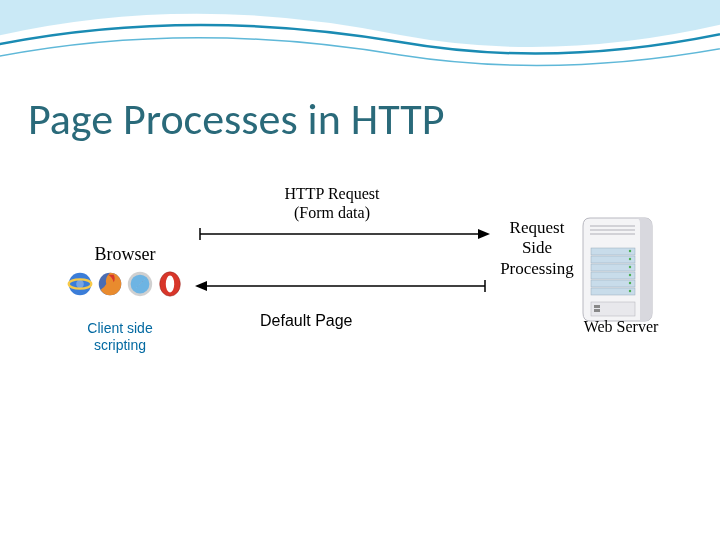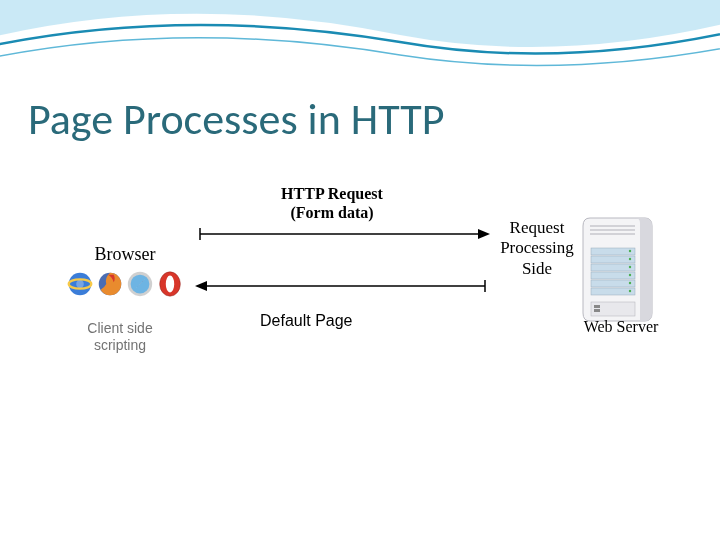--- a/index.html
+++ b/index.html
@@ -38,26 +38,26 @@
     .browser-group { position: absolute; top: 40px; left: 0; width: 130px; text-align: center; }
     .browser-label { font-family: 'Times New Roman', serif; font-size: 18px; color: #000; margin-bottom: 4px; margin-top: 24px; }
     .browser-icons { display: flex; justify-content: center; gap: 0; margin-top: 2px; }
     .browser-icon { width: 30px; height: 30px; display: inline-block; }
     .client-script {
       position: absolute;
       top: 140px;
       left: 5px;
       font-family: Arial, sans-serif;
       font-size: 14px;
-      color: #737373;
+      color: #0369a1;
       text-align: center;
       width: 110px;
       line-height: 1.2;
     }
-    .request-label { position: absolute; top: 4px; left: 192px; width: 160px; text-align: center; font-family: 'Times New Roman', serif; font-size: 16px; color: #000; line-height: 1.2; font-weight: bold; }
+    .request-label { position: absolute; top: 4px; left: 192px; width: 160px; text-align: center; font-family: 'Times New Roman', serif; font-size: 16px; color: #000; line-height: 1.2; }
     .default-label { position: absolute; top: 132px; left: 200px; font-family: Liberation Sans, sans-serif; font-size: 16px; color: #000; }
     .arrow-top { position: absolute; top: 48px; left: 135px; width: 295px; height: 12px; }
     .arrow-bottom { position: absolute; top: 100px; left: 135px; width: 295px; height: 12px; }
     .server-side-label { position: absolute; top: 38px; left: 432px; font-family: 'Times New Roman', serif; font-size: 17px; color: #000; text-align: center; line-height: 1.2; width: 90px; }
     .server-box { position: absolute; top: 28px; left: 520px; width: 80px; }
     .server-label { position: absolute; top: 138px; left: 506px; font-family: 'Times New Roman', serif; font-size: 16px; color: #000; text-align: center; width: 110px; }
   </style>
 </head>
 <body>
 
@@ -122,22 +122,22 @@
 
   <svg class="arrow-bottom" viewBox="0 0 295 12">
     <line x1="12" y1="6" x2="290" y2="6" stroke="#000" stroke-width="1.5"></line>
     <line x1="290" y1="0" x2="290" y2="12" stroke="#000" stroke-width="1.5"></line>
     <polygon points="0,6 12,1 12,11" fill="#000"></polygon>
   </svg>
   <div class="default-label">Default Page</div>
 
   <div class="server-side-label">
     <div>Request</div>
+    <div>Side</div>
     <div>Processing</div>
-    <div>Side</div>
   </div>
 
   <div class="server-box">
     <svg viewBox="0 0 80 120">
 
       <path d="M 10 10 L 65 10 Q 72 10 72 18 L 72 105 Q 72 113 65 113 L 10 113 Q 3 113 3 105 L 3 18 Q 3 10 10 10 Z" fill="#f4f4f6" stroke="#b8b8c0" stroke-width="1"></path>
       <path d="M 10 10 L 65 10 Q 72 10 72 18 L 72 105 Q 72 113 65 113 L 60 113 L 60 15 Q 60 10 55 10 Z" fill="#d8d8de"></path>
 
       <line x1="10" y1="18" x2="55" y2="18" stroke="#b0b0b8" stroke-width="1"></line>
       <line x1="10" y1="22" x2="55" y2="22" stroke="#b0b0b8" stroke-width="1"></line>

